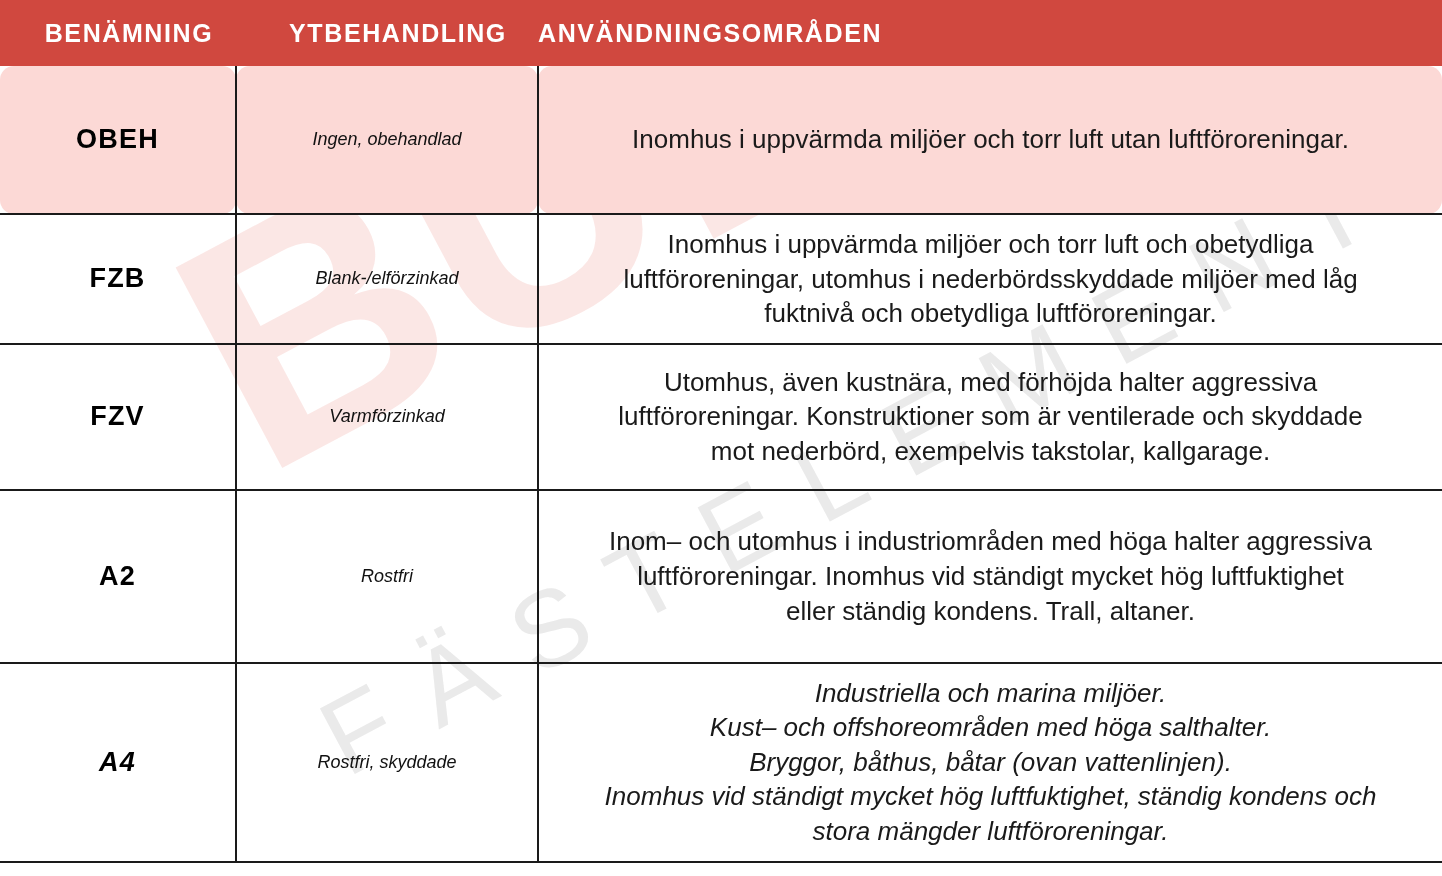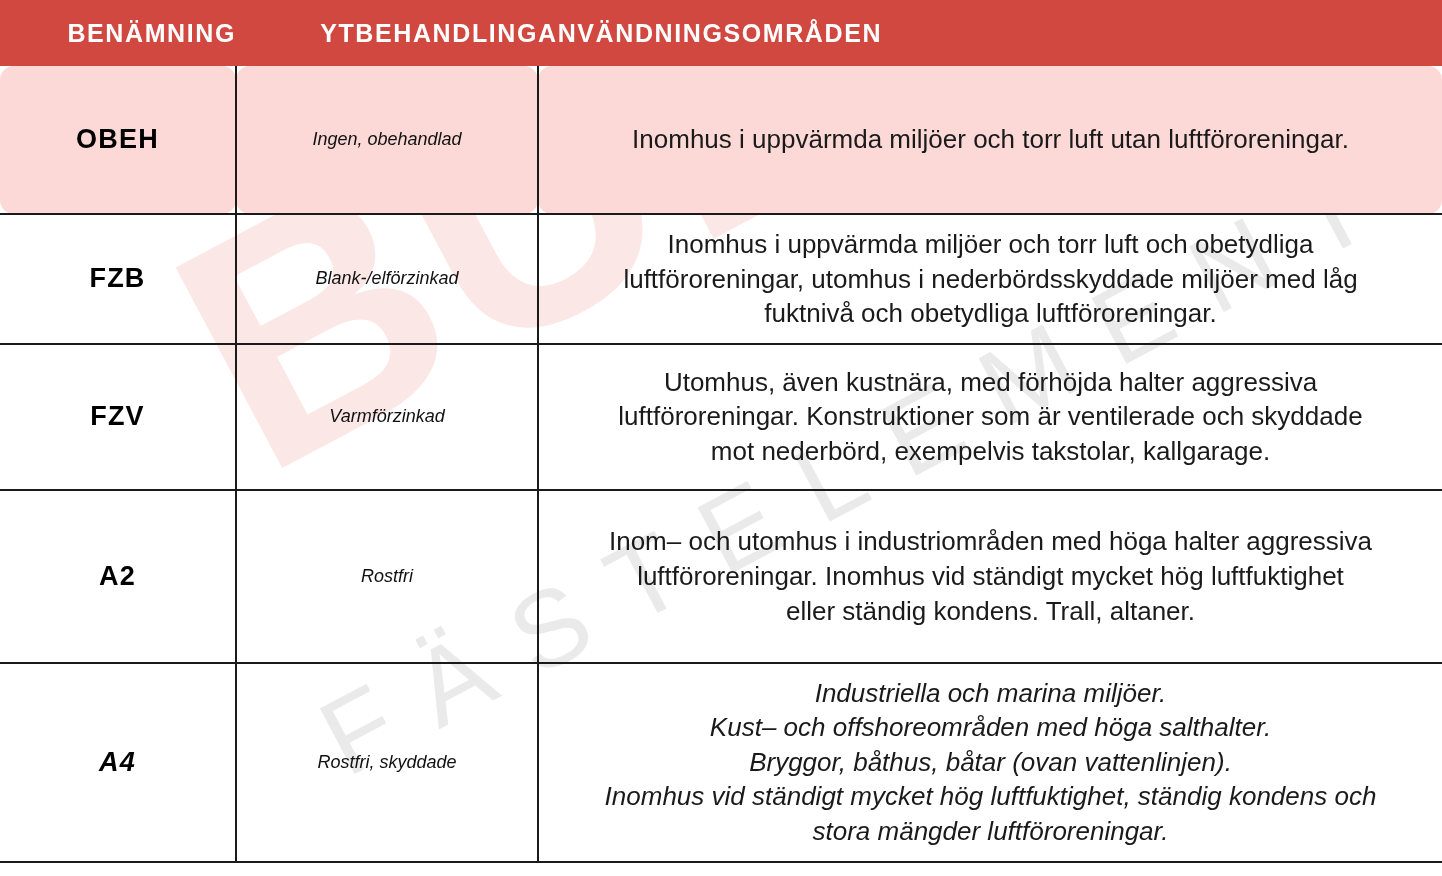--- a/index.html
+++ b/index.html
@@ -74,21 +74,21 @@
   table.spec col.c-anv { width: 904px; }
 
   thead th {
     background: #d0483f;
     color: #ffffff;
     font-size: 25px;
     font-weight: 700;
     letter-spacing: 1.6px;
     height: 66px;
     padding: 0 0 0 22px;
-    text-align: right;
+    text-align: center;
     border: none;
     font-family: "Liberation Sans", sans-serif;
     vertical-align: middle;
   }
   thead th.th-anv {
     text-align: left;
     padding: 0;
   }
 
   tbody td {

